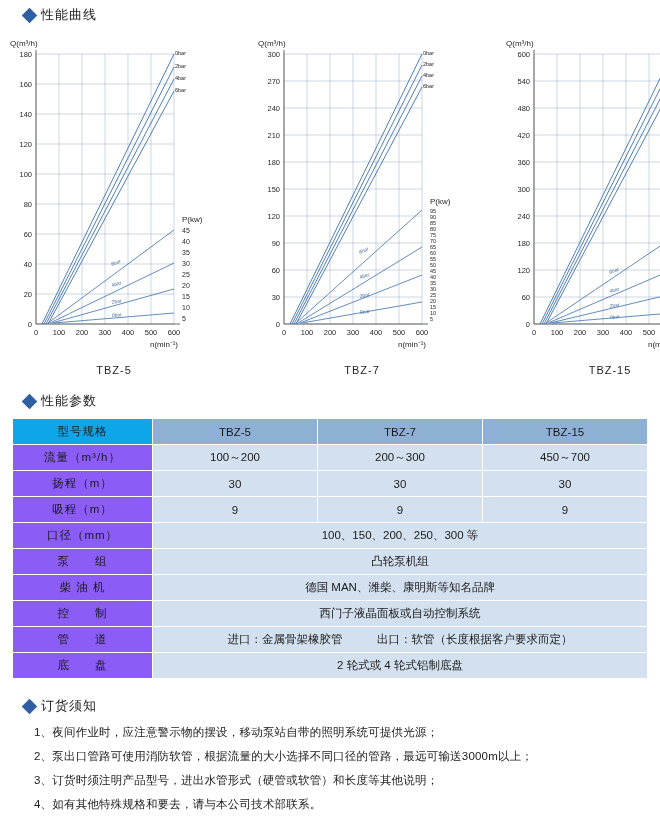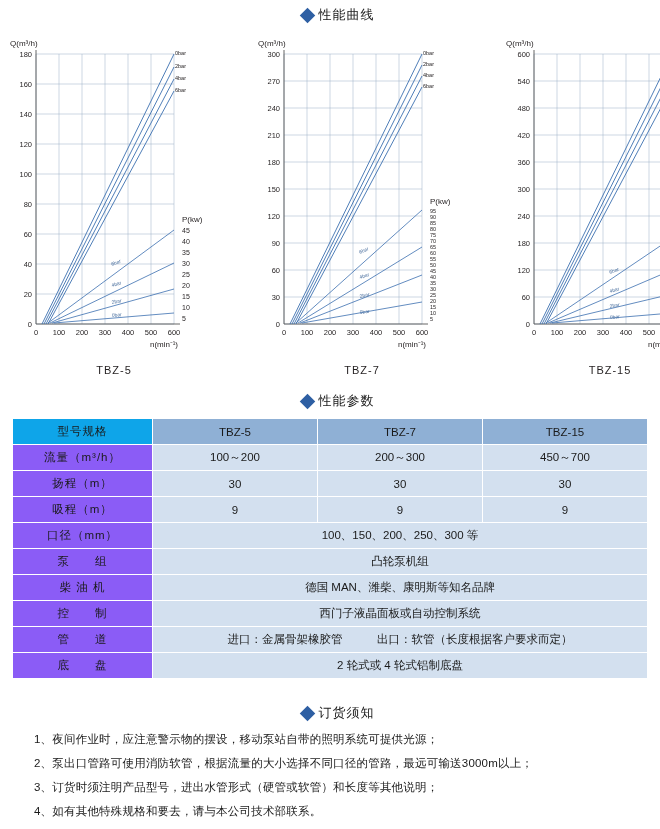--- a/index.html
+++ b/index.html
@@ -42,21 +42,21 @@
     width: 140px;
     letter-spacing: 1px;
   }
   table.spec td.val { background: #d3e0ef; }
   table.spec tr.head td { background: #8fb0d5; }
   table.spec tr.head td.lbl { background: #0ea5e9; }
 
   
   .notes { padding: 0 12px; margin-top: 10px; }
   .note-line { font-size: 11.5px; color: #1a1a1a; margin: 9px 0 0 22px; letter-spacing: 0.2px; }
-  .head-pad { padding-left: 16px; padding-top: 6px; justify-content: center; }
+  .head-pad { padding-left: 24px; padding-top: 6px; }
 </style>
 </head>
 <body>
 
 <div class="page">
 
   <div class="sec-head head-pad">
     <span class="diamond"></span>
     <span class="sec-title">性能曲线</span>
   </div>
@@ -410,21 +410,21 @@
         <td class="val" colspan="3">进口：金属骨架橡胶管　　　出口：软管（长度根据客户要求而定）</td>
       </tr>
       <tr>
         <td class="lbl">底　　盘</td>
         <td class="val" colspan="3">2 轮式或 4 轮式铝制底盘</td>
       </tr>
     </tbody>
       </table>
   </div>
 
-  <div class="sec-head head-pad" style="margin-top:19px">
+  <div class="sec-head head-pad" style="margin-top:12px">
     <span class="diamond"></span>
     <span class="sec-title">订货须知</span>
   </div>
 
   <div class="notes">
     <div class="note-line">1、夜间作业时，应注意警示物的摆设，移动泵站自带的照明系统可提供光源；</div>
     <div class="note-line">2、泵出口管路可使用消防软管，根据流量的大小选择不同口径的管路，最远可输送3000m以上；</div>
     <div class="note-line">3、订货时须注明产品型号，进出水管形式（硬管或软管）和长度等其他说明；</div>
     <div class="note-line">4、如有其他特殊规格和要去，请与本公司技术部联系。</div>
   </div>

